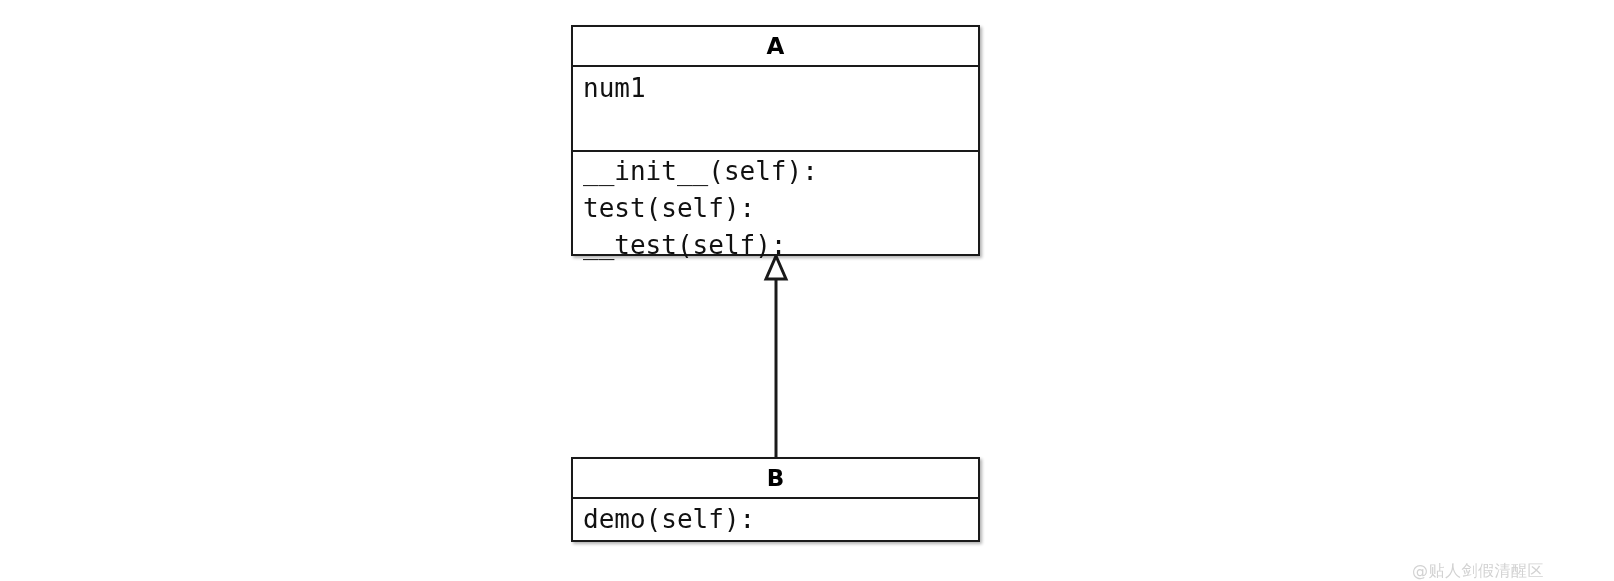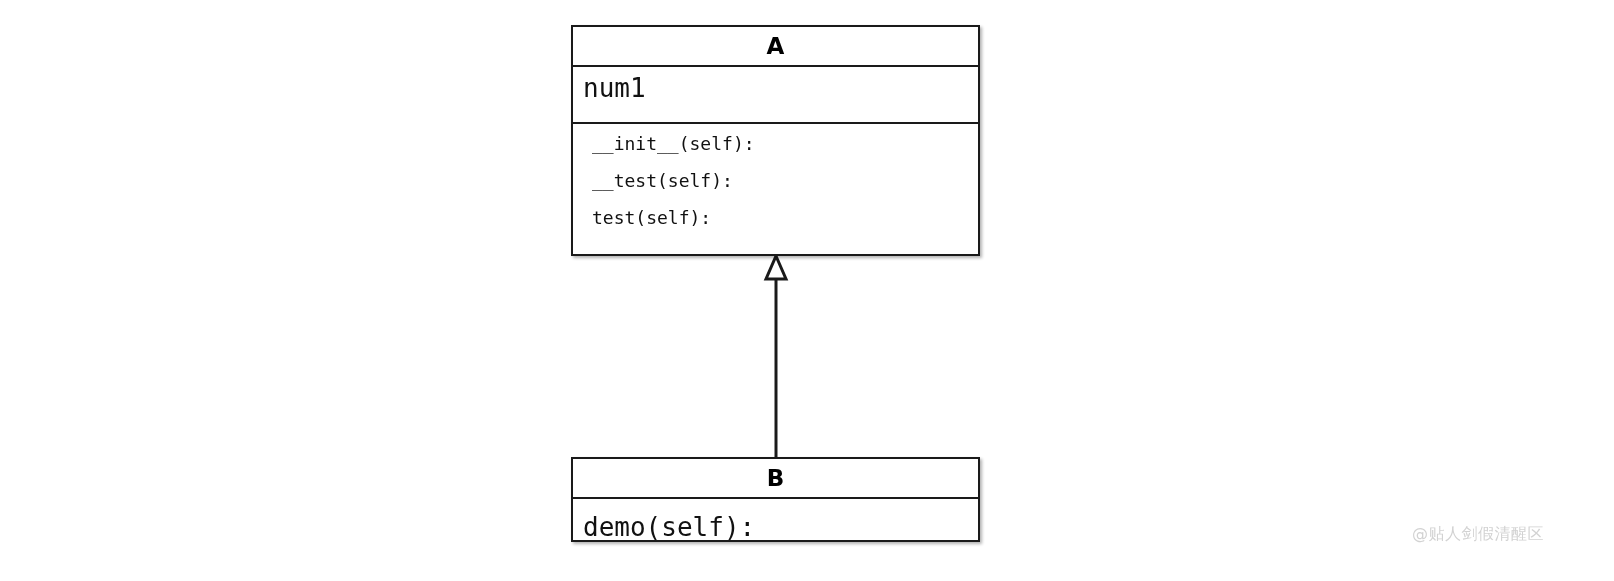--- a/index.html
+++ b/index.html
@@ -66,55 +66,53 @@
     top: 25px;
     width: 409px;
     height: 231px;
   }
   #class-a .class-title {
     height: 40px;
     line-height: 38px;
     font-size: 23px;
   }
   #class-a-attributes {
-    height: 57px;
+    height: 85px;
     padding: 2px 0 8px 10px;
   }
   #class-a-attributes .member-row {
     font-size: 26px;
     line-height: 38px;
     height: 38px;
   }
   #class-a-methods {
     height: 110px;
     padding: 1px 0 0 10px;
   }
   #class-a-methods .member-row {
-    font-size: 18px;
+    font-size: 26px;
     line-height: 37px;
     height: 37px;
-    margin-left: 9px;
   }
 
   
   #class-b {
     left: 571px;
     top: 457px;
     width: 409px;
     height: 85px;
   }
   #class-b .class-title {
     height: 40px;
     line-height: 38px;
     font-size: 23px;
   }
   #class-b-methods {
     height: 41px;
     padding: 1px 0 0 10px;
-    margin-top: 8px;
   }
   #class-b-methods .member-row {
     font-size: 26px;
     line-height: 38px;
     height: 38px;
   }
 
   
   #generalization {
     position: absolute;
@@ -137,21 +135,21 @@
   }
   #watermark-primary {
     left: 1392px;
     top: 536px;
     font-size: 16px;
     letter-spacing: 0.5px;
     opacity: 0.85;
   }
   #watermark-secondary {
     left: 1412px;
-    top: 524px;
+    top: 561px;
     font-size: 16px;
     letter-spacing: 0.5px;
     opacity: 0.7;
   }
 </style>
 </head>
 <body>
 
 <div id="canvas">
 
@@ -164,22 +162,22 @@
 
   <div class="uml-class" id="class-a">
     <div class="class-title">A</div>
 
     <div class="class-compartment compartment-divider" id="class-a-attributes">
       <div class="member-row">num1</div>
     </div>
 
     <div class="class-compartment" id="class-a-methods">
       <div class="member-row">__init__(self):</div>
+      <div class="member-row">test(self):</div>
       <div class="member-row">__test(self):</div>
-      <div class="member-row">test(self):</div>
     </div>
   </div>
 
   <div class="uml-class" id="class-b">
     <div class="class-title">B</div>
 
     <div class="class-compartment" id="class-b-methods">
       <div class="member-row">demo(self):</div>
     </div>
   </div>

